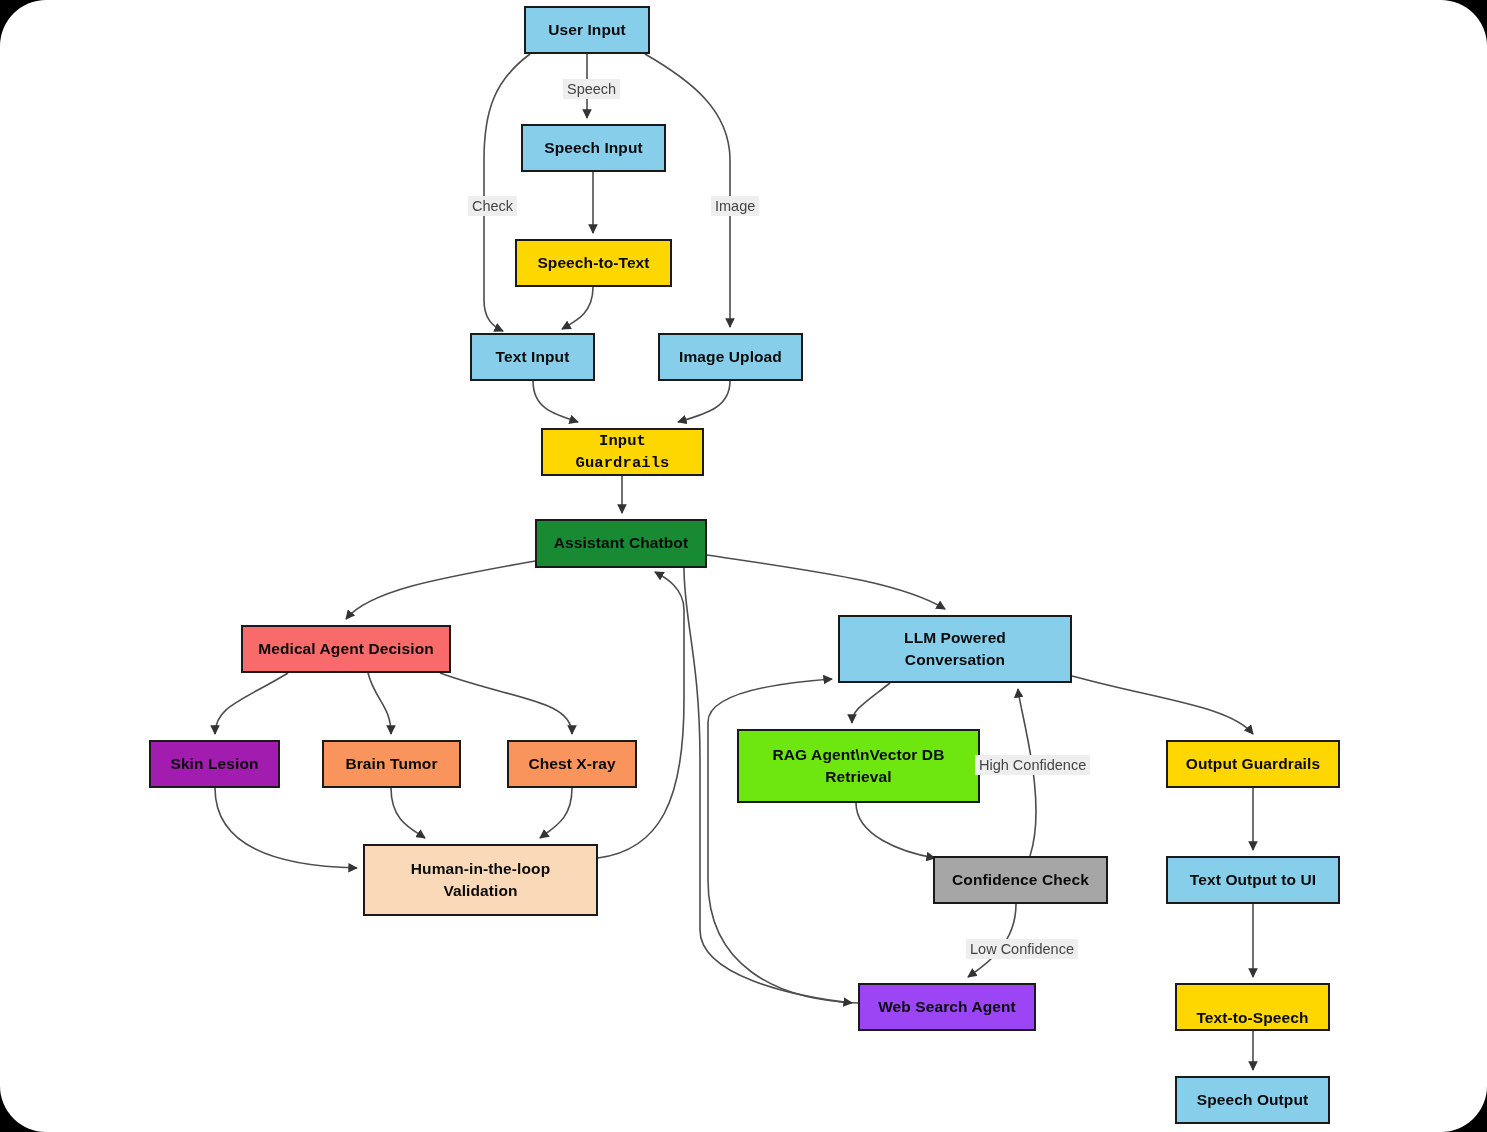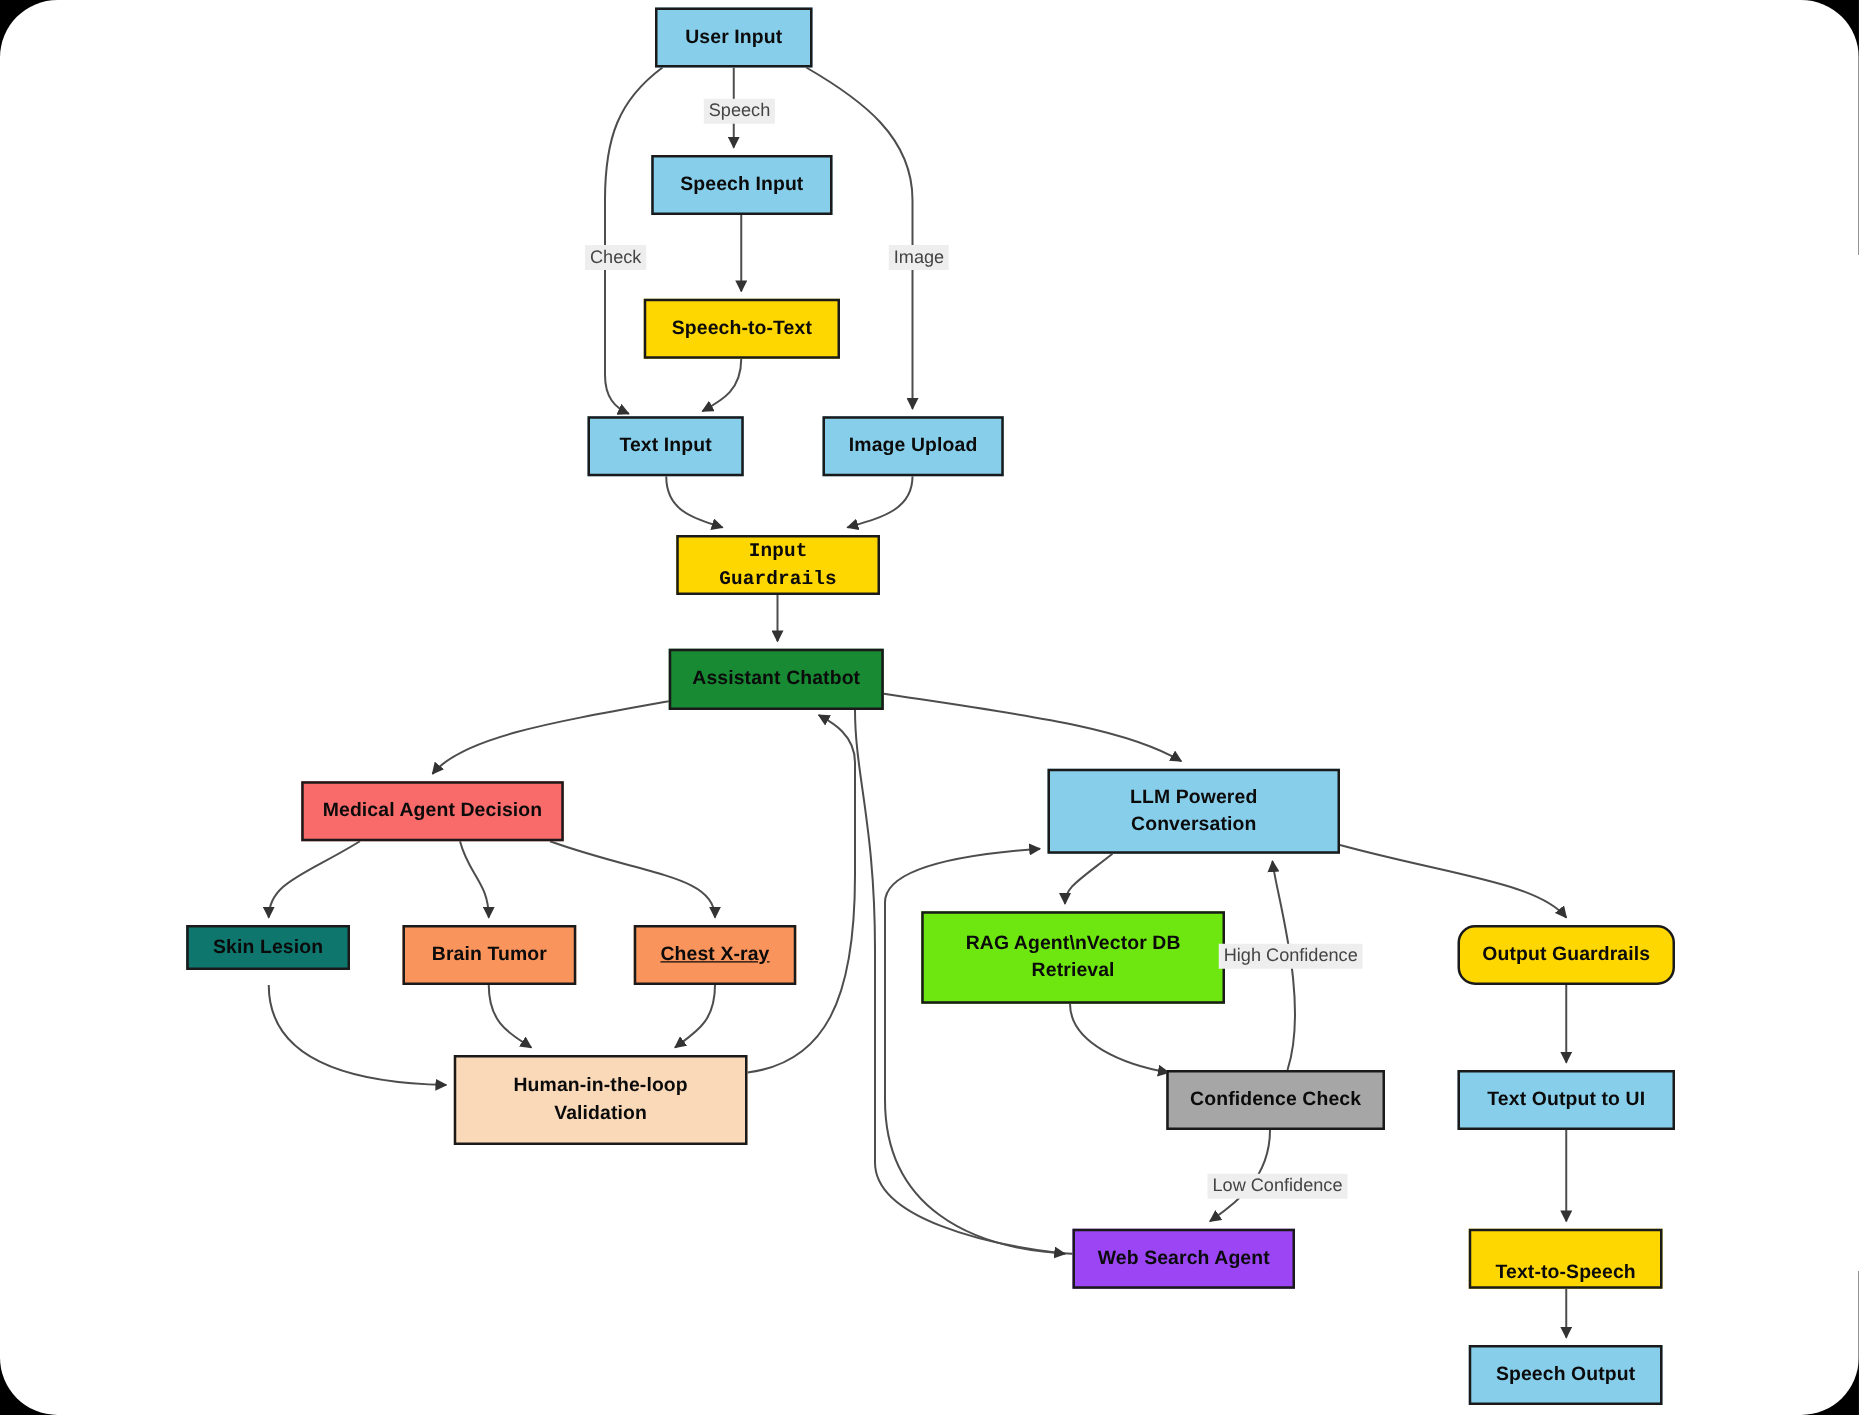--- a/index.html
+++ b/index.html
@@ -145,34 +145,34 @@
   <div class="node" style="left: 535px; top: 519px; width: 172px; height: 49px; background: rgb(24, 138, 51);">
     <span class="lbl">Assistant Chatbot</span>
   </div>
   <div class="node" style="left: 241px; top: 625px; width: 210px; height: 48px; background: rgb(249, 107, 107);">
     <span class="lbl">Medical Agent Decision</span>
   </div>
   <div class="node" style="left: 838px; top: 615px; width: 234px; height: 68px; background: rgb(135, 206, 235);">
     <span class="lbl">LLM Powered
 Conversation</span>
   </div>
-  <div class="node" style="left: 149px; top: 740px; width: 131px; height: 36px; background: #0f766e;">
+  <div class="node" style="left: 149px; top: 740px; width: 131px; height: 48px; background: #a21caf;">
     <span class="lbl">Skin Lesion</span>
   </div>
   <div class="node" style="left: 322px; top: 740px; width: 139px; height: 48px; background: rgb(249, 148, 92);">
     <span class="lbl">Brain Tumor</span>
   </div>
-  <div class="node" style="left: 507px; top: 740px; width: 130px; height: 48px; background: rgb(249, 148, 92); text-decoration: underline;">
+  <div class="node" style="left: 507px; top: 740px; width: 130px; height: 48px; background: rgb(249, 148, 92);">
     <span class="lbl">Chest X-ray</span>
   </div>
   <div class="node" style="left: 737px; top: 729px; width: 243px; height: 74px; background: rgb(110, 230, 16);">
     <span class="lbl">RAG Agent\nVector DB
 Retrieval</span>
   </div>
-  <div class="node" style="left: 1166px; top: 740px; width: 174px; height: 48px; background: rgb(255, 215, 0); border-radius: 14px;">
+  <div class="node" style="left: 1166px; top: 740px; width: 174px; height: 48px; background: rgb(255, 215, 0);">
     <span class="lbl">Output Guardrails</span>
   </div>
   <div class="node" style="left: 363px; top: 844px; width: 235px; height: 72px; background: rgb(250, 217, 184);">
     <span class="lbl">Human-in-the-loop
 Validation</span>
   </div>
   <div class="node" style="left: 933px; top: 856px; width: 175px; height: 48px; background: rgb(166, 166, 166);">
     <span class="lbl">Confidence Check</span>
   </div>
   <div class="node" style="left: 1166px; top: 856px; width: 174px; height: 48px; background: rgb(135, 206, 235);">

